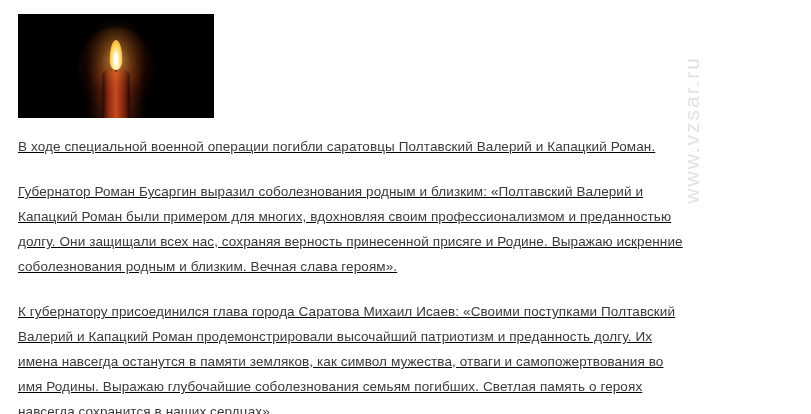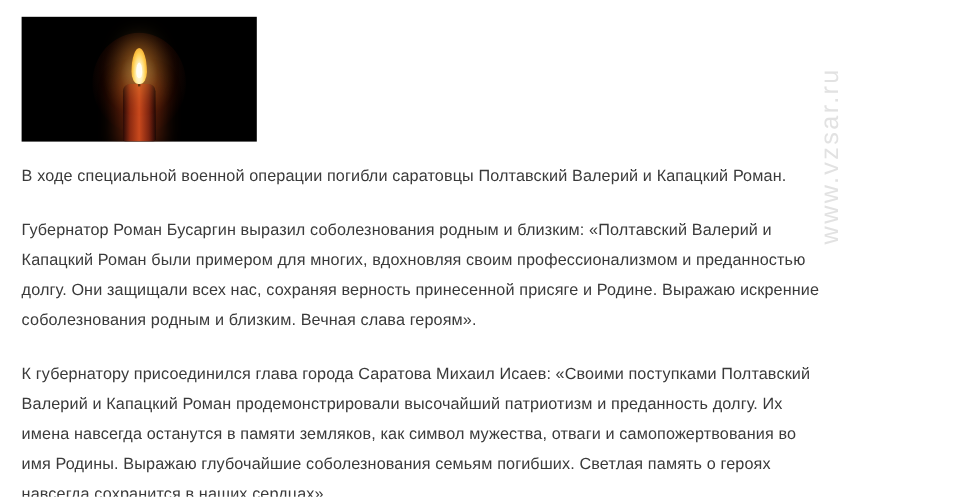--- a/index.html
+++ b/index.html
@@ -13,20 +13,21 @@
     font-family: "Liberation Sans", sans-serif;
     overflow: hidden;
     position: relative;
   }
   .page {
     position: relative;
     width: 708px;
     height: 414px;
     box-sizing: border-box;
     padding: 14px 18px 0 18px;
+    text-decoration: underline;
   }
   
   .candle-figure {
     position: relative;
     width: 196px;
     height: 104px;
     background: #000000;
     margin: 0 0 16px 0;
     overflow: hidden;
   }

